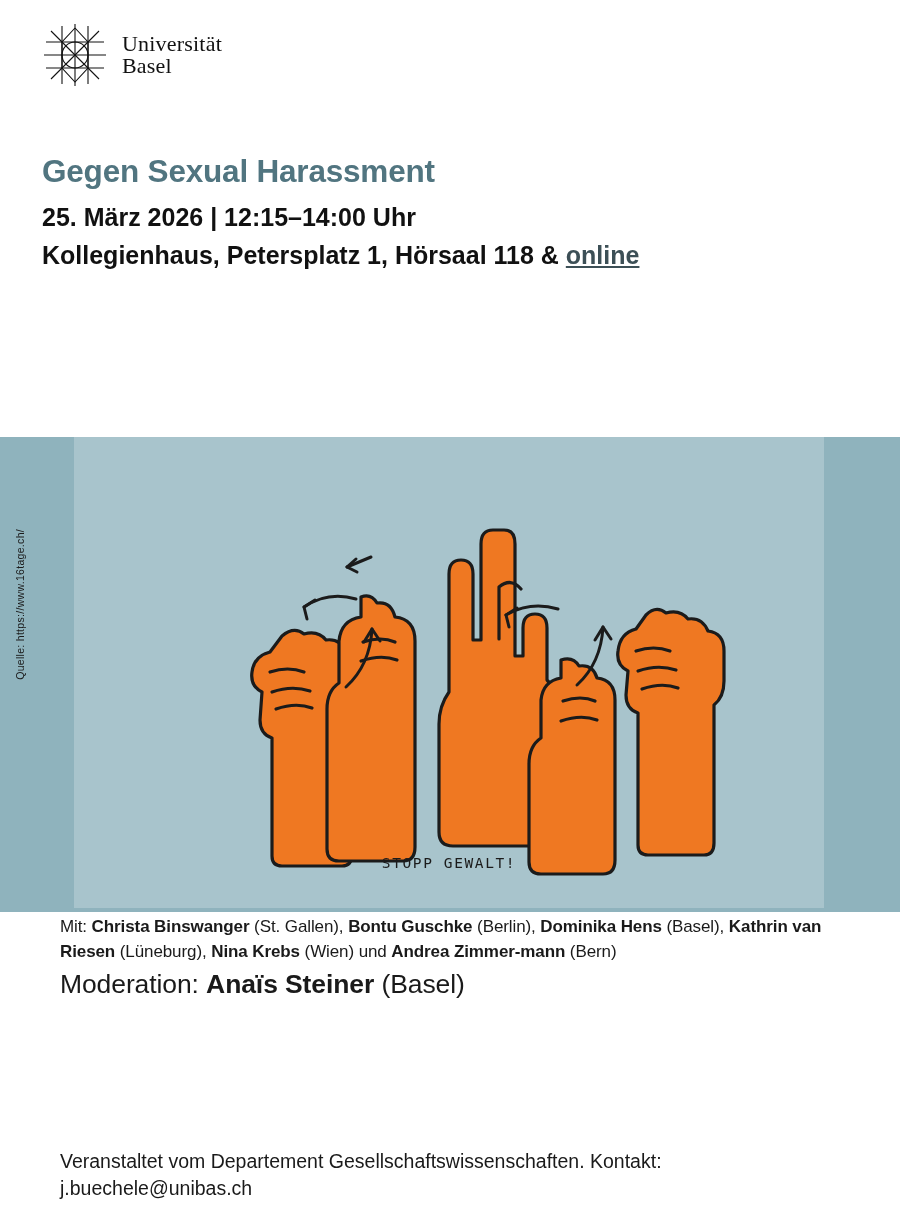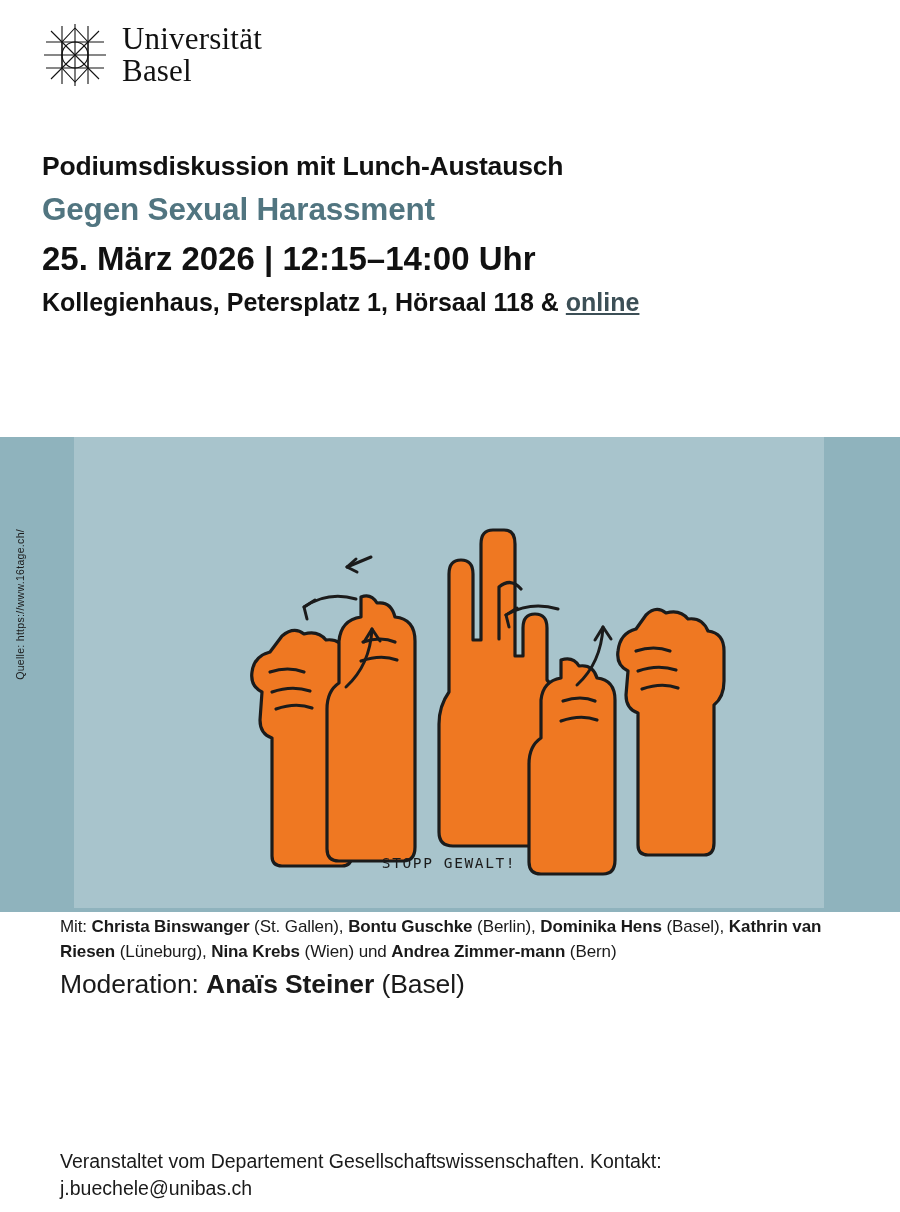--- a/index.html
+++ b/index.html
@@ -25,21 +25,21 @@
     align-items: center;
     gap: 14px;
   }
   .logo-mark {
     width: 66px;
     height: 66px;
     flex: 0 0 auto;
   }
   .logo-wordmark {
     font-family: "Liberation Serif", serif;
-    font-size: 31px;
+    font-size: 22px;
     line-height: 1.02;
     letter-spacing: 0.2px;
     color: #111;
     font-weight: 400;
   }
   .logo-wordmark span { display: block; }
 
   
   .header-text {
     position: absolute;
@@ -58,21 +58,21 @@
   .title {
     font-size: 31.5px;
     font-weight: bold;
     color: #517580;
     line-height: 1.26;
     margin: 0 0 6px 0;
     letter-spacing: -0.2px;
   }
   .title .line { display: block; }
   .datetime {
-    font-size: 33px;
+    font-size: 25px;
     font-weight: bold;
     color: #111;
     margin: 10px 0 8px 0;
     line-height: 1.2;
   }
   .venue {
     font-size: 25px;
     font-weight: 700;
     color: #111;
     margin: 0;
@@ -177,21 +177,20 @@
       </g>
     </svg>
   </span>
   <span class="logo-wordmark">
     <span>Universität</span>
     <span>Basel</span>
   </span>
 </div>
 
 <div class="header-text">
-  <p class="kicker">Podiumsdiskussion mit Lunch-Austausch</p>
   <h1 class="title">
     <span class="line">Gegen Sexual Harassment</span>
   </h1>
   <p class="datetime">25. März 2026 | 12:15–14:00 Uhr</p>
   <p class="venue"><span>Kollegienhaus, Petersplatz 1, Hörsaal 118 &amp; </span><a href="#">online</a></p>
 </div>
 
 <div class="image-band">
   <div class="source-note">Quelle: https://www.16tage.ch/</div>
 

